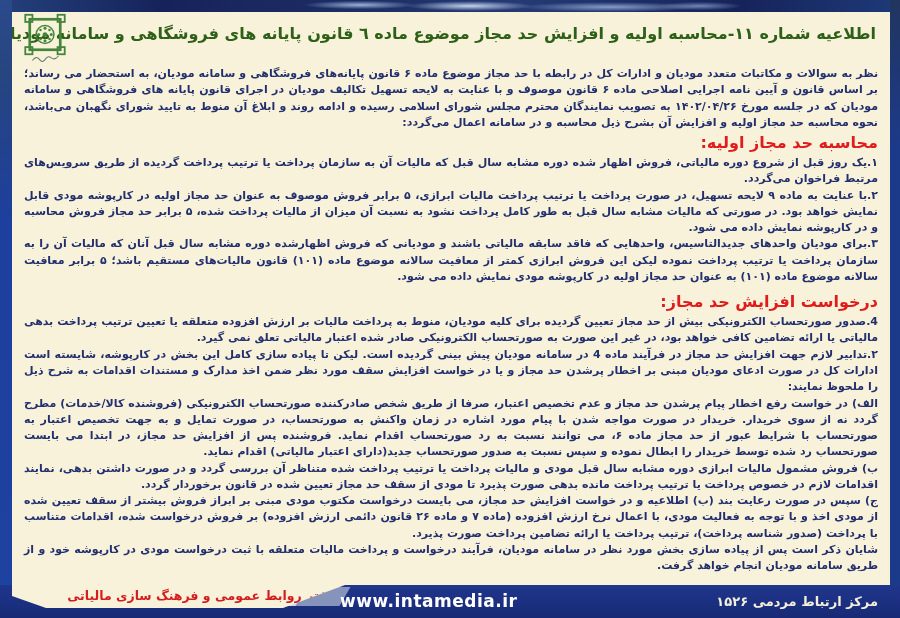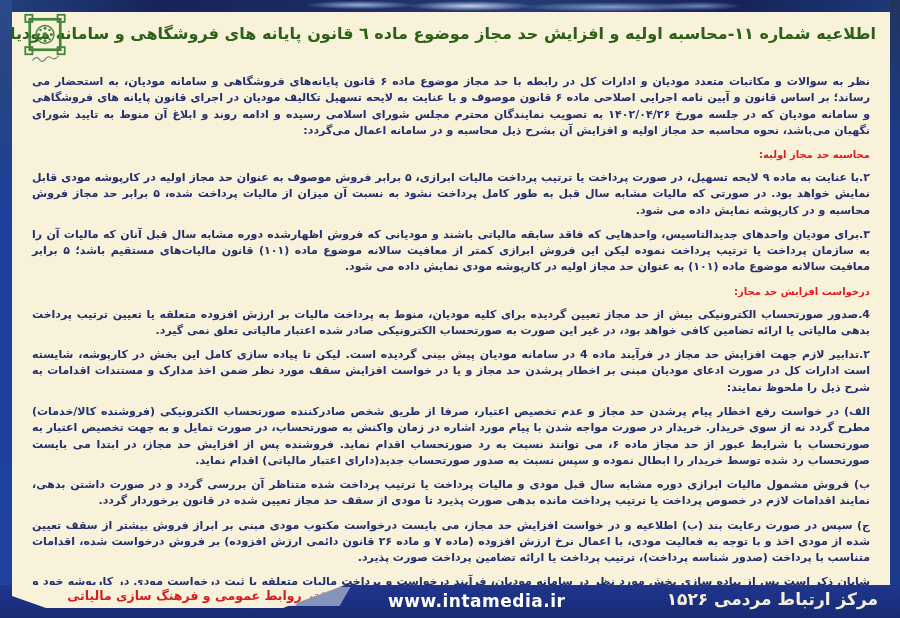--- a/index.html
+++ b/index.html
@@ -39,48 +39,48 @@
     direction:rtl; text-align:center; padding:12px 14px 0 72px;
     font-size:16px; font-weight:bold; color:#2e6018; letter-spacing:0;
     white-space:nowrap; overflow:hidden;
   }
   .body-text {
     flex:1 1 auto; overflow:hidden;
     direction:rtl; text-align:justify;
     padding:4px 12px 0 12px;
     font-size:11px; font-weight:bold; line-height:1.48; color:#232f6e;
   }
-  .body-text p { margin:8px; }
+  .body-text p { margin:0; }
   .red-heading {
-    color:#e11c1c; font-size:10px; font-weight:bold; line-height:1.5;
+    color:#e11c1c; font-size:16px; font-weight:bold; line-height:1.5;
   }
   .red-heading.spaced { margin-top:5px; }
   
   .footer-band {
     position:absolute; left:0; right:0; bottom:0; height:33px; z-index:3;
     background:linear-gradient(180deg,#20368c 0%,#1b2f80 60%,#182a74 100%);
   }
   .office-tab {
     position:absolute; left:12px; bottom:10px; width:333px; height:23px; z-index:5;
     background:#f7f2d9;
     clip-path:polygon(0 0, 100% 0, calc(100% - 62px) 100%, 34px 100%, 0 48%);
     direction:rtl; text-align:center;
     font-size:12.5px; font-weight:bold; color:#d61d1d; line-height:21px;
     padding-left:44px;
   }
   .para-accent { position:absolute; bottom:12px; height:19px; z-index:4; transform:skewX(-30deg); }
   .para-gray  { left:266px; width:52px; background:#d5d9e2; }
   .para-slate { left:301px; width:44px; background:#8693ba; }
   .website {
     position:absolute; left:340px; bottom:7px; z-index:6;
-    direction:ltr; color:#ffffff; font-size:17px; font-weight:bold; letter-spacing:.5px;margin-left:48px;
+    direction:ltr; color:#ffffff; font-size:17px; font-weight:bold; letter-spacing:.5px;
   }
   .contact {
     position:absolute; right:22px; bottom:9px; z-index:6;
-    direction:rtl; color:#f4efda; font-size:17px; font-weight:bold;
+    direction:rtl; color:#f4efda; font-size:13px; font-weight:bold;
   }
 </style>
 </head>
 <body>
 
 <div class="page">
 
   <div class="top-strip"></div>
   <div class="left-strip"></div>
   <div class="right-strip"></div>
@@ -112,20 +112,21 @@
           <path d="M10 53 q4 -6 8 -1 q3 4 6 0 q3 -5 7 -2 q4 3 8 -2" fill="none" stroke="#6b7a66" stroke-width="1.2"></path>
         </svg>
       </div>
       <div class="doc-title">اطلاعیه شماره ۱۱-محاسبه اولیه و افزایش حد مجاز موضوع ماده ٦ قانون پایانه های فروشگاهی و سامانه مودیان</div>
     </div>
 
     <div class="body-text">
       <p>نظر به سوالات و مکاتبات متعدد مودیان و ادارات کل در رابطه با حد مجاز موضوع ماده ۶ قانون پایانه‌های فروشگاهی و سامانه مودیان، به استحضار می رساند؛ بر اساس قانون و آیین نامه اجرایی اصلاحی ماده ۶ قانون موصوف و با عنایت به لایحه تسهیل تکالیف مودیان در اجرای قانون پایانه های فروشگاهی و سامانه مودیان که در جلسه مورخ ۱۴۰۲/۰۴/۲۶ به تصویب نمایندگان محترم مجلس شورای اسلامی رسیده و ادامه روند و ابلاغ آن منوط به تایید شورای نگهبان می‌باشد، نحوه محاسبه حد مجاز اولیه و افزایش آن بشرح ذیل محاسبه و در سامانه اعمال می‌گردد:</p>
 
       <p class="red-heading">محاسبه حد مجاز اولیه:</p>
+      <p>۱.یک روز قبل از شروع دوره مالیاتی، فروش اظهار شده دوره مشابه سال قبل که مالیات آن به سازمان پرداخت یا ترتیب پرداخت گردیده از طریق سرویس‌های مرتبط فراخوان می‌گردد.</p>
       <p>۲.با عنایت به ماده ۹ لایحه تسهیل، در صورت پرداخت یا ترتیب پرداخت مالیات ابرازی، ۵ برابر فروش موصوف به عنوان حد مجاز اولیه در کارپوشه مودی قابل نمایش خواهد بود. در صورتی که مالیات مشابه سال قبل به طور کامل پرداخت نشود به نسبت آن میزان از مالیات پرداخت شده، ۵ برابر حد مجاز فروش محاسبه و در کارپوشه نمایش داده می شود.</p>
       <p>۳.برای مودیان واحدهای جدیدالتاسیس، واحدهایی که فاقد سابقه مالیاتی باشند و مودیانی که فروش اظهارشده دوره مشابه سال قبل آنان که مالیات آن را به سازمان پرداخت یا ترتیب پرداخت نموده لیکن این فروش ابرازی کمتر از معافیت سالانه موضوع ماده (۱۰۱) قانون مالیات‌های مستقیم باشد؛ ۵ برابر معافیت سالانه موضوع ماده (۱۰۱) به عنوان حد مجاز اولیه در کارپوشه مودی نمایش داده می شود.</p>
 
       <p class="red-heading spaced">درخواست افزایش حد مجاز:</p>
       <p>4.صدور صورتحساب الکترونیکی بیش از حد مجاز تعیین گردیده برای کلیه مودیان، منوط به پرداخت مالیات بر ارزش افزوده متعلقه یا تعیین ترتیب پرداخت بدهی مالیاتی یا ارائه تضامین کافی خواهد بود، در غیر این صورت به صورتحساب الکترونیکی صادر شده اعتبار مالیاتی تعلق نمی گیرد.</p>
       <p>۲.تدابیر لازم جهت افزایش حد مجاز در فرآیند ماده 4 در سامانه مودیان پیش بینی گردیده است. لیکن تا پیاده سازی کامل این بخش در کارپوشه، شایسته است ادارات کل در صورت ادعای مودیان مبنی بر اخطار پرشدن حد مجاز و یا در خواست افزایش سقف مورد نظر ضمن اخذ مدارک و مستندات اقدامات به شرح ذیل را ملحوظ نمایند:</p>
       <p>الف) در خواست رفع اخطار پیام پرشدن حد مجاز و عدم تخصیص اعتبار، صرفا از طریق شخص صادرکننده صورتحساب الکترونیکی (فروشنده کالا/خدمات) مطرح گردد نه از سوی خریدار. خریدار در صورت مواجه شدن با پیام مورد اشاره در زمان واکنش به صورتحساب، در صورت تمایل و به جهت تخصیص اعتبار به صورتحساب با شرایط عبور از حد مجاز ماده ۶، می توانند نسبت به رد صورتحساب اقدام نماید. فروشنده پس از افزایش حد مجاز، در ابتدا می بایست صورتحساب رد شده توسط خریدار را ابطال نموده و سپس نسبت به صدور صورتحساب جدید(دارای اعتبار مالیاتی) اقدام نماید.</p>
       <p>ب) فروش مشمول مالیات ابرازی دوره مشابه سال قبل مودی و مالیات پرداخت یا ترتیب پرداخت شده متناظر آن بررسی گردد و در صورت داشتن بدهی، نمایند اقدامات لازم در خصوص پرداخت یا ترتیب پرداخت مانده بدهی صورت پذیرد تا مودی از سقف حد مجاز تعیین شده در قانون برخوردار گردد.</p>
       <p>ج) سپس در صورت رعایت بند (ب) اطلاعیه و در خواست افزایش حد مجاز، می بایست درخواست مکتوب مودی مبنی بر ابراز فروش بیشتر از سقف تعیین شده از مودی اخذ و با توجه به فعالیت مودی، با اعمال نرخ ارزش افزوده (ماده ۷ و ماده ۲۶ قانون دائمی ارزش افزوده) بر فروش درخواست شده، اقدامات متناسب با پرداخت (صدور شناسه پرداخت)، ترتیب پرداخت یا ارائه تضامین پرداخت صورت پذیرد.</p>
       <p>شایان ذکر است پس از پیاده سازی بخش مورد نظر در سامانه مودیان، فرآیند درخواست و پرداخت مالیات متعلقه با ثبت درخواست مودی در کارپوشه خود و از طریق سامانه مودیان انجام خواهد گرفت.</p>

